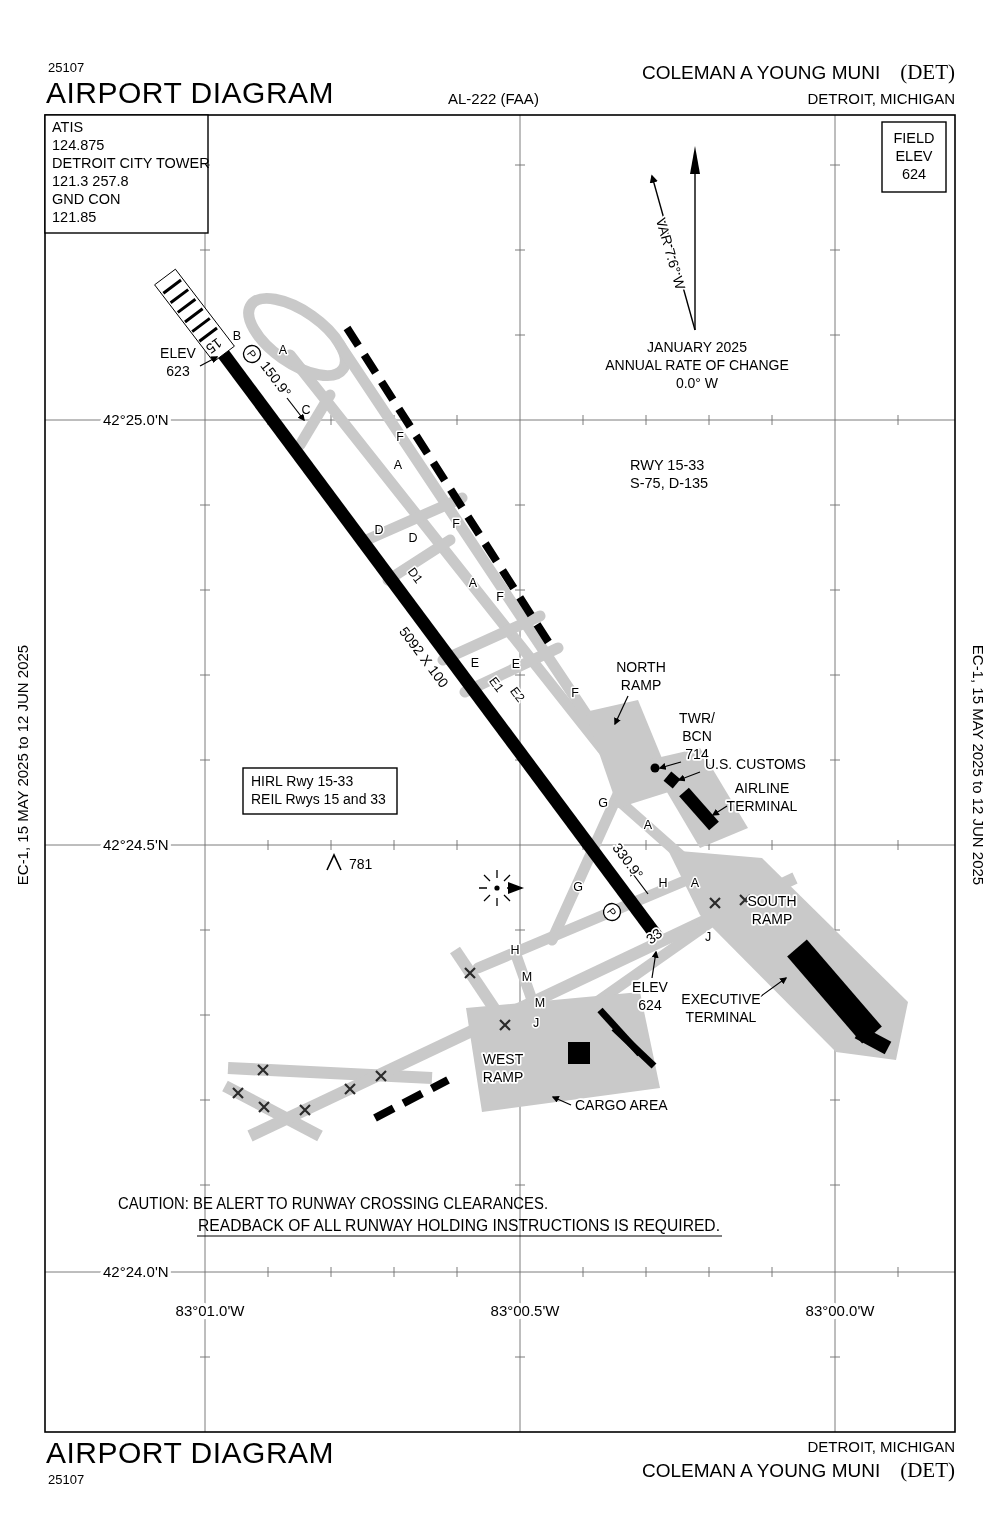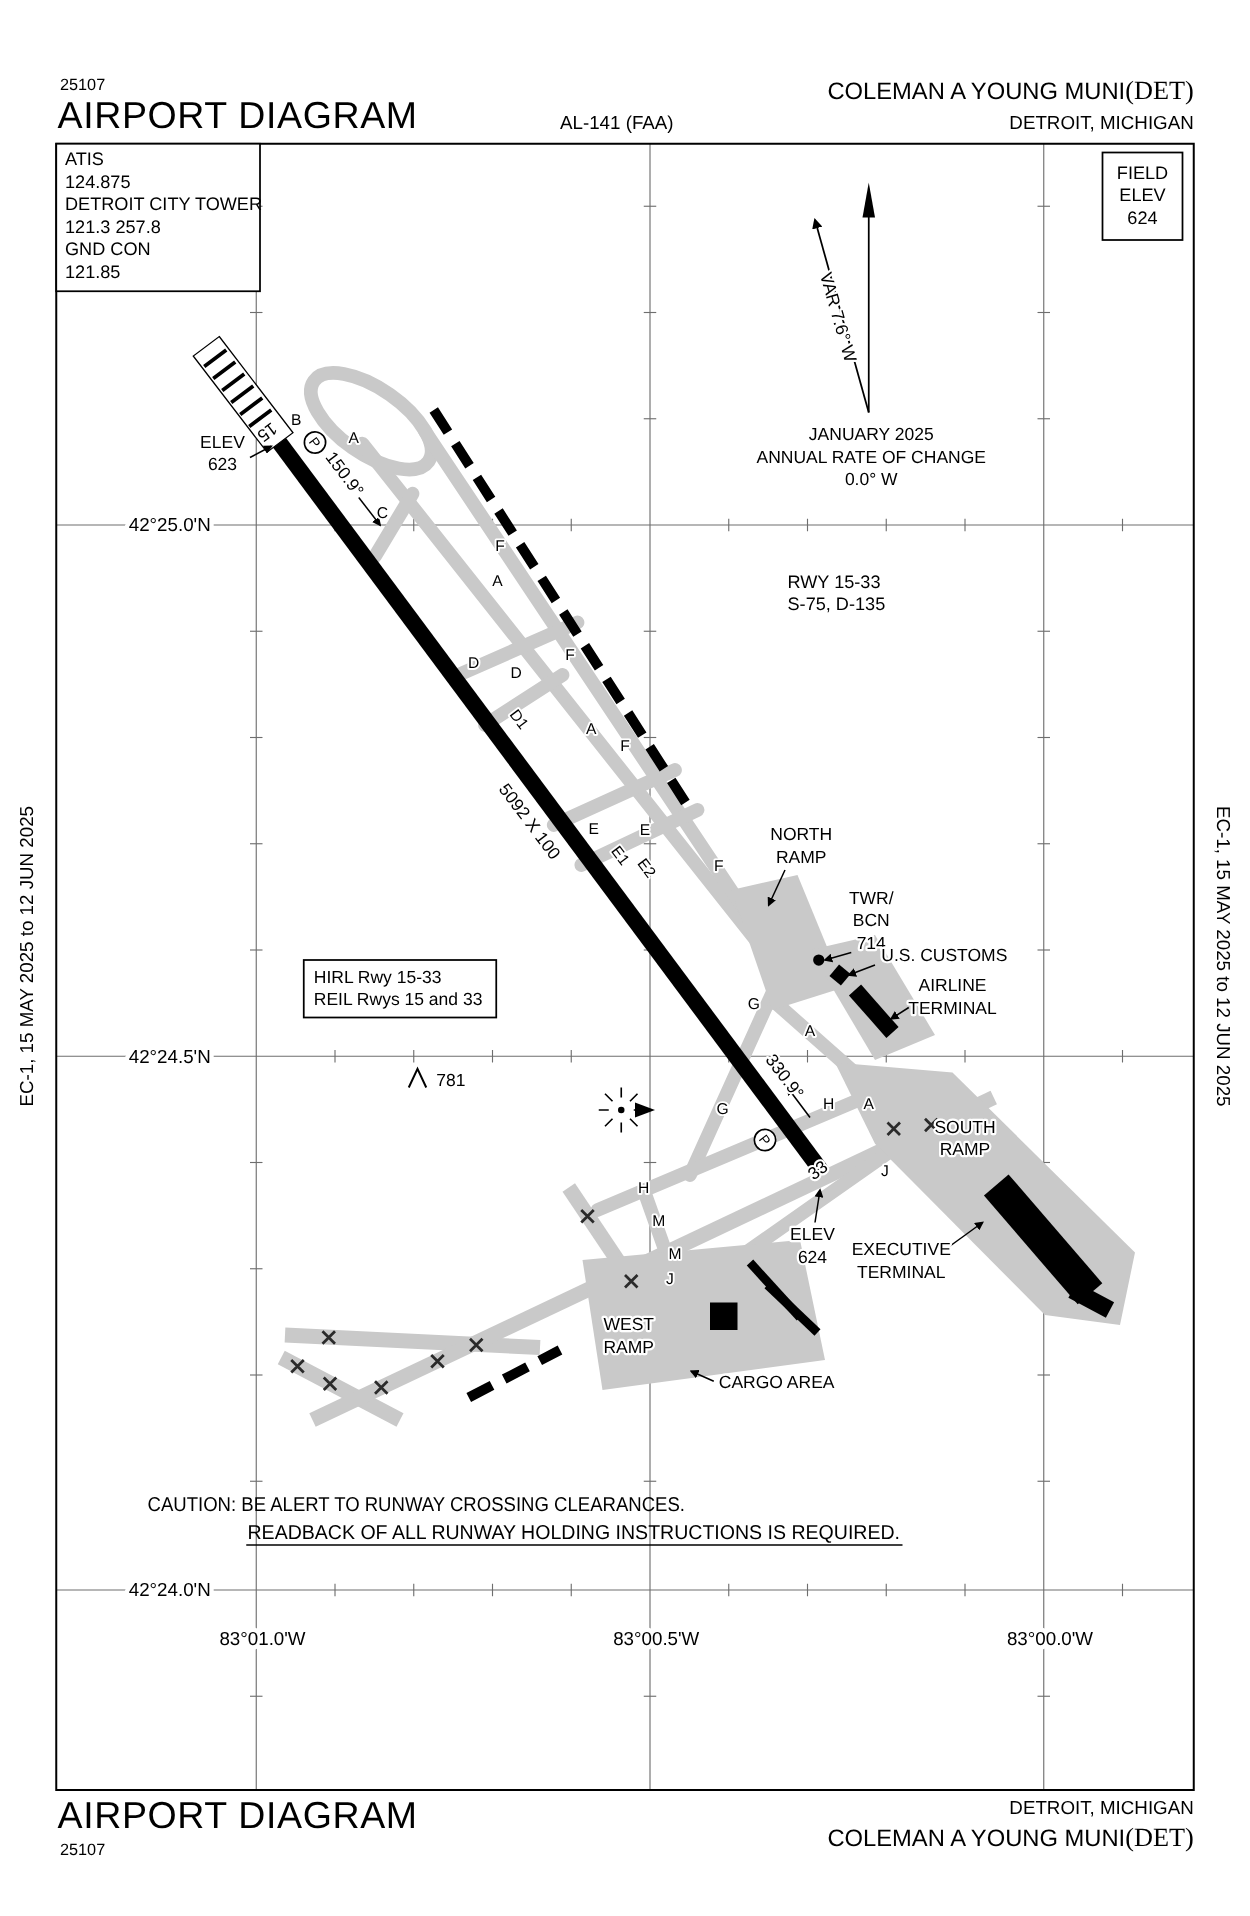--- a/index.html
+++ b/index.html
@@ -5,21 +5,21 @@
   html,body{margin:0;padding:0;}
   body{width:1000px;height:1533px;position:relative;background:#fff;color:#000;
        font-family:"Liberation Sans",sans-serif;}
   .abs{position:absolute;white-space:nowrap;}
   
   .chart-num{left:48px;top:60px;font-size:13px;}
   .main-title{left:46px;top:76px;font-size:30px;letter-spacing:.5px;}
   .al-id{left:448px;top:90px;font-size:15px;}
   .apt-name{right:45px;top:60px;font-size:19px;text-align:right;}
   .apt-city{right:45px;top:90px;font-size:15px;text-align:right;}
-  .ident{font-family:"Liberation Serif",serif;font-size:21px;margin-left:0;}
+  .ident{font-family:"Liberation Serif",serif;font-size:21px;margin-left:20px;}
   .f-title{left:46px;top:1436px;font-size:30px;letter-spacing:.5px;}
   .f-num{left:48px;top:1472px;font-size:13px;}
   .f-city{right:45px;top:1438px;font-size:15px;text-align:right;}
   .f-apt{right:45px;top:1458px;font-size:19px;text-align:right;}
   
   .m-date{font-size:15px;}
   .m-left{left:22px;top:765px;transform:translate(-50%,-50%) rotate(-90deg);}
   .m-right{left:978px;top:765px;transform:translate(-50%,-50%) rotate(90deg);}
   
   .chart{position:absolute;left:0;top:0;}
@@ -44,21 +44,21 @@
   .dl{font-size:14px;paint-order:stroke;stroke:#fff;stroke-width:3.5px;stroke-linejoin:round;}
   .grat{font-size:15px;paint-order:stroke;stroke:#fff;stroke-width:7px;stroke-linejoin:round;}
   .bt{font-size:14.5px;}
   .caution-t{font-size:16px;}
 </style>
 </head>
 <body>
 
 <div class="abs chart-num">25107</div>
 <div class="abs main-title">AIRPORT DIAGRAM</div>
-<div class="abs al-id">AL-141 (FAA)</div>
+<div class="abs al-id">AL-222 (FAA)</div>
 <div class="abs apt-name"><span>COLEMAN A YOUNG MUNI</span><span class="ident">(DET)</span></div>
 <div class="abs apt-city">DETROIT, MICHIGAN</div>
 
 <div class="abs m-date m-left">EC-1, 15 MAY 2025 to 12 JUN 2025</div>
 <div class="abs m-date m-right">EC-1, 15 MAY 2025 to 12 JUN 2025</div>
 
 <svg class="chart" width="1000" height="1533" viewBox="0 0 1000 1533">
   <defs>
     <marker id="arr" viewBox="0 0 10 10" refX="8" refY="5" markerWidth="6" markerHeight="6" orient="auto">
       <path d="M0,0 L10,5 L0,10 Z"></path>

